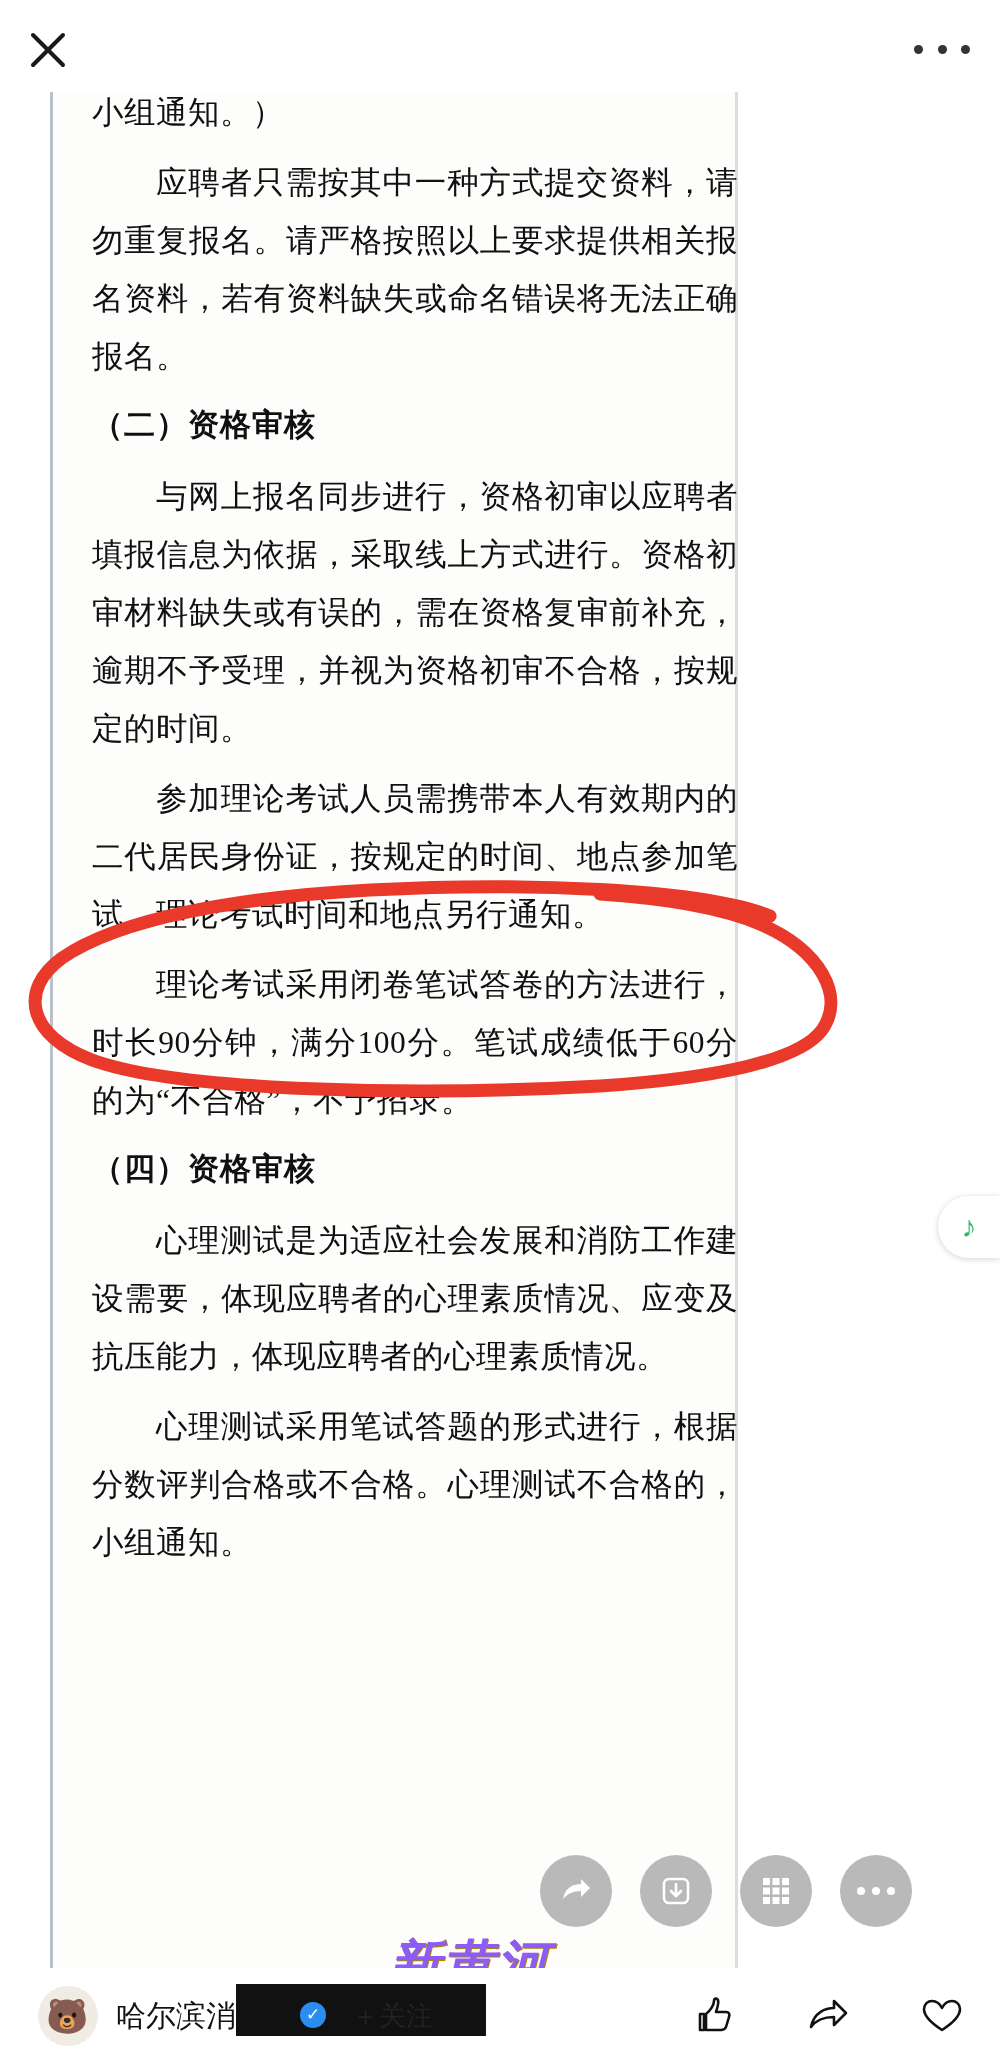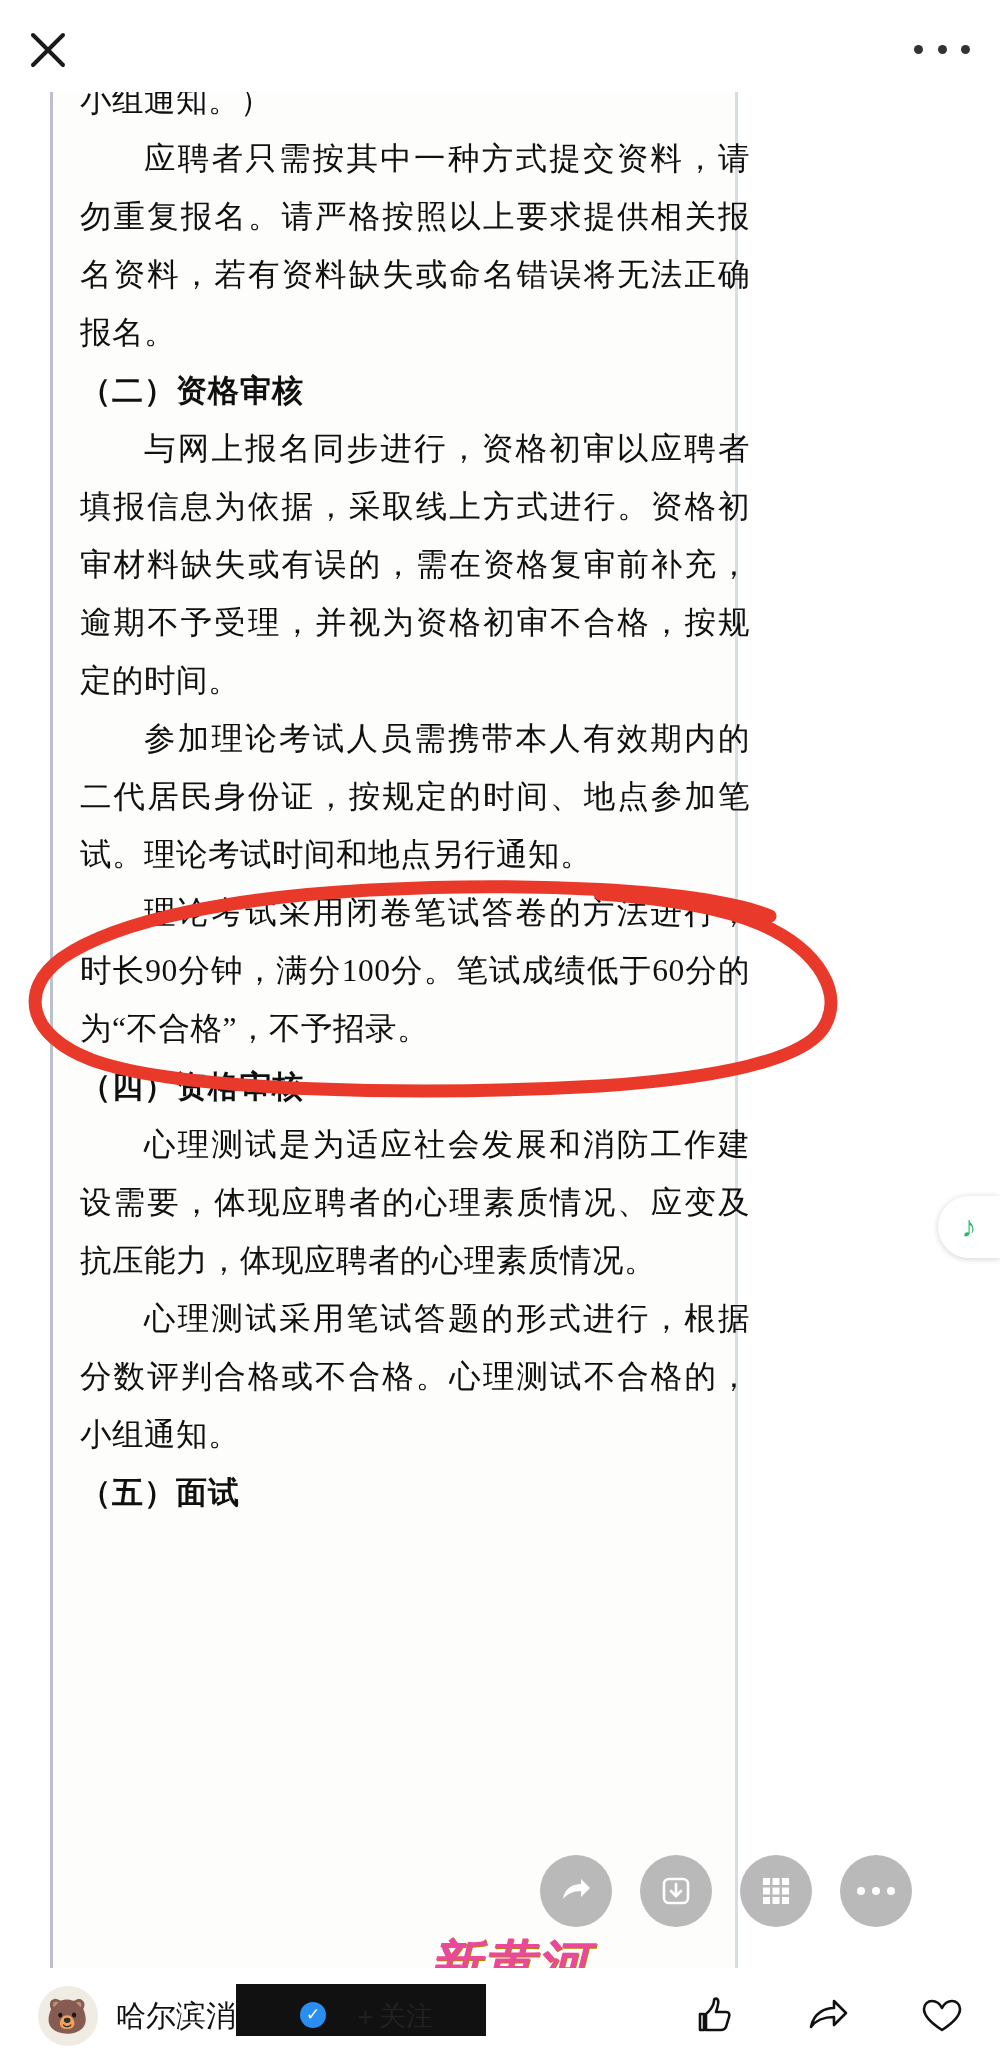--- a/index.html
+++ b/index.html
@@ -78,28 +78,28 @@
     left: 52px;
     top: 0;
     width: 670px;
     color: #101010;
     font-family: "Liberation Serif", serif;
     font-size: 31.5px;
     line-height: 58px;
     letter-spacing: 0.5px;
   }
   .doc-body p {
-    margin: 0;
+    margin: 12px;
     text-align: justify;
     text-justify: inter-ideograph;
   }
   .indent { text-indent: 64px; font-family: Liberation Serif, serif; }
   .heading {
     font-weight: bold;
-    font-family: Liberation Serif, serif;
+    font-family: Liberation Mono, monospace;
     font-size: 31px;
     letter-spacing: 1px;
   }
   .clip-top { margin-top: -14px; }
 
   
   .annotation {
     position: absolute;
     left: 0px;
     top: 880px;
@@ -167,25 +167,24 @@
   
   .watermark {
     position: absolute;
     left: 388px;
     top: 1930px;
     z-index: 32;
     font-family: "Liberation Serif", serif;
     font-size: 52px;
     font-weight: bold;
     font-style: italic;
-    color: #ec4899;
+    color: #8b5cf6;
     letter-spacing: 2px;
     text-shadow: 1px 1px 0 #b97f09;
     pointer-events: none;
-    margin-left: 40px;
   }
 
   
   .bottombar {
     position: absolute;
     left: 0;
     bottom: 0;
     width: 1000px;
     height: 96px;
     background: #ffffff;
@@ -283,21 +282,20 @@
   <div class="doc-body">
     <p class="clip-top">小组通知。）</p>
     <p class="indent">应聘者只需按其中一种方式提交资料，请勿重复报名。请严格按照以上要求提供相关报名资料，若有资料缺失或命名错误将无法正确报名。</p>
     <p class="heading">（二）资格审核</p>
     <p class="indent">与网上报名同步进行，资格初审以应聘者填报信息为依据，采取线上方式进行。资格初审材料缺失或有误的，需在资格复审前补充，逾期不予受理，并视为资格初审不合格，按规定的时间。</p>
     <p class="indent">参加理论考试人员需携带本人有效期内的二代居民身份证，按规定的时间、地点参加笔试。理论考试时间和地点另行通知。</p>
     <p class="indent">理论考试采用闭卷笔试答卷的方法进行，时长90分钟，满分100分。笔试成绩低于60分的为“不合格”，不予招录。</p>
     <p class="heading">（四）资格审核</p>
     <p class="indent">心理测试是为适应社会发展和消防工作建设需要，体现应聘者的心理素质情况、应变及抗压能力，体现应聘者的心理素质情况。</p>
     <p class="indent">心理测试采用笔试答题的形式进行，根据分数评判合格或不合格。心理测试不合格的，小组通知。</p>
-    <p class="heading">（五）面试</p>
   </div>
 </div>
 
 <div class="annotation">
   <svg width="1000" height="220" viewBox="0 0 1000 220">
     <path d="M 770 36
              C 700 8, 520 2, 370 10
              C 240 17, 120 38, 62 78
              C 18 110, 28 156, 92 180
              C 180 212, 420 216, 600 206

